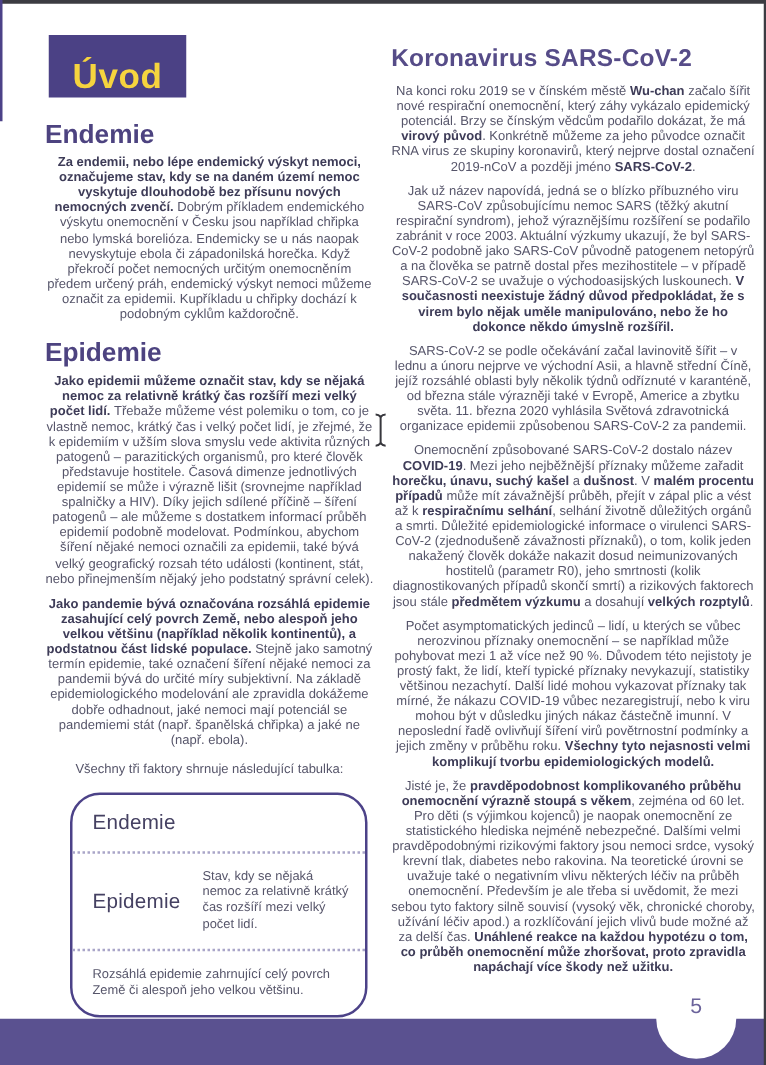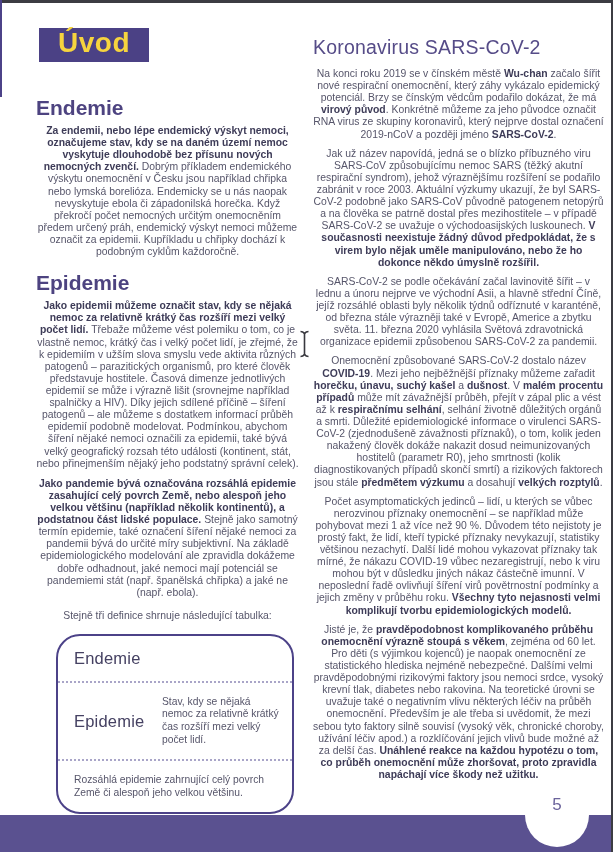--- a/index.html
+++ b/index.html
@@ -11,35 +11,35 @@
     font-family:"Liberation Sans",sans-serif;
     -webkit-font-smoothing:antialiased;
   }
   
   .edge-top{position:absolute;left:0;top:0;width:613px;height:3px;background:#3c3c42;z-index:6;}
   .edge-right{position:absolute;right:0;top:0;width:2px;height:852px;background:#3c3c42;z-index:6;}
   .left-accent{position:absolute;left:0;top:0;width:2px;height:97px;background:#4c4288;z-index:6;}
 
   
   .uvod-box{
-    position:absolute;left:39px;top:28px;width:110px;height:34px;
-    background:#4b4185;display:flex;align-items:flex-start;justify-content:center;
+    position:absolute;left:39px;top:28px;width:110px;height:50px;
+    background:#4b4185;display:flex;align-items:flex-end;justify-content:center;
   }
   .uvod-box span{
     color:#f6d43e;font-size:28px;font-weight:bold;letter-spacing:.5px;
     transform:translateY(-1px);
   }
 
   
   .col-left{position:absolute;left:36px;top:96px;width:263px;z-index:1;}
   .col-right{position:absolute;left:313px;top:36px;width:291px;z-index:1;}
 
   h1.title{
     margin:0 0 10px 0;font-size:19.5px;line-height:22px;
-    color:#564c88;font-weight:normal;letter-spacing:.2px;
+    color:#564c88;font-weight:bold;letter-spacing:.2px;
   }
   h2.sec{
     margin:0 0 6px 0;font-size:21px;line-height:23px;
     color:#4d4380;font-weight:bold;
   }
   .sec-block + .sec-block h2.sec{margin-top:13px;}
 
   .col-left p, .col-right p{
     margin:0 0 8px 0;
     font-size:10.4px;line-height:1.165;
@@ -95,21 +95,21 @@
 
     <div class="sec-block">
       <h2 class="sec">Epidemie</h2>
       <p><b>Jako epidemii můžeme označit stav, kdy se nějaká nemoc za relativně krátký čas rozšíří mezi velký počet lidí. </b><span>Třebaže můžeme vést polemiku o tom, co je vlastně nemoc, krátký čas i velký počet lidí, je zřejmé, že k epidemiím v užším slova smyslu vede aktivita různých patogenů – parazitických organismů, pro které člověk představuje hostitele. Časová dimenze jednotlivých epidemií se může i výrazně lišit (srovnejme například spalničky a HIV). Díky jejich sdílené příčině – šíření patogenů – ale můžeme s dostatkem informací průběh epidemií podobně modelovat. Podmínkou, abychom šíření nějaké nemoci označili za epidemii, také bývá velký geografický rozsah této události (kontinent, stát, nebo přinejmenším nějaký jeho podstatný správní celek).</span></p>
     </div>
 
     <div class="sec-block">
       <p><b>Jako pandemie bývá označována rozsáhlá epidemie zasahující celý povrch Země, nebo alespoň jeho velkou většinu (například několik kontinentů), a podstatnou část lidské populace. </b><span>Stejně jako samotný termín epidemie, také označení šíření nějaké nemoci za pandemii bývá do určité míry subjektivní. Na základě epidemiologického modelování ale zpravidla dokážeme dobře odhadnout, jaké nemoci mají potenciál se pandemiemi stát (např. španělská chřipka) a jaké ne (např. ebola).</span></p>
     </div>
 
-    <p class="note">Stejně tři definice shrnuje následující tabulka:</p>
+    <p class="note">Všechny tři faktory shrnuje následující tabulka:</p>
 
     <div class="def-table">
       <div class="def-row">
         <div class="def-term">Endemie</div>
       </div>
       <div class="def-row">
         <div class="def-term">Epidemie</div>
         <div class="def-text">Stav, kdy se nějaká nemoc za relativně krátký čas rozšíří mezi velký počet lidí.</div>
       </div>
       <div class="def-row">

